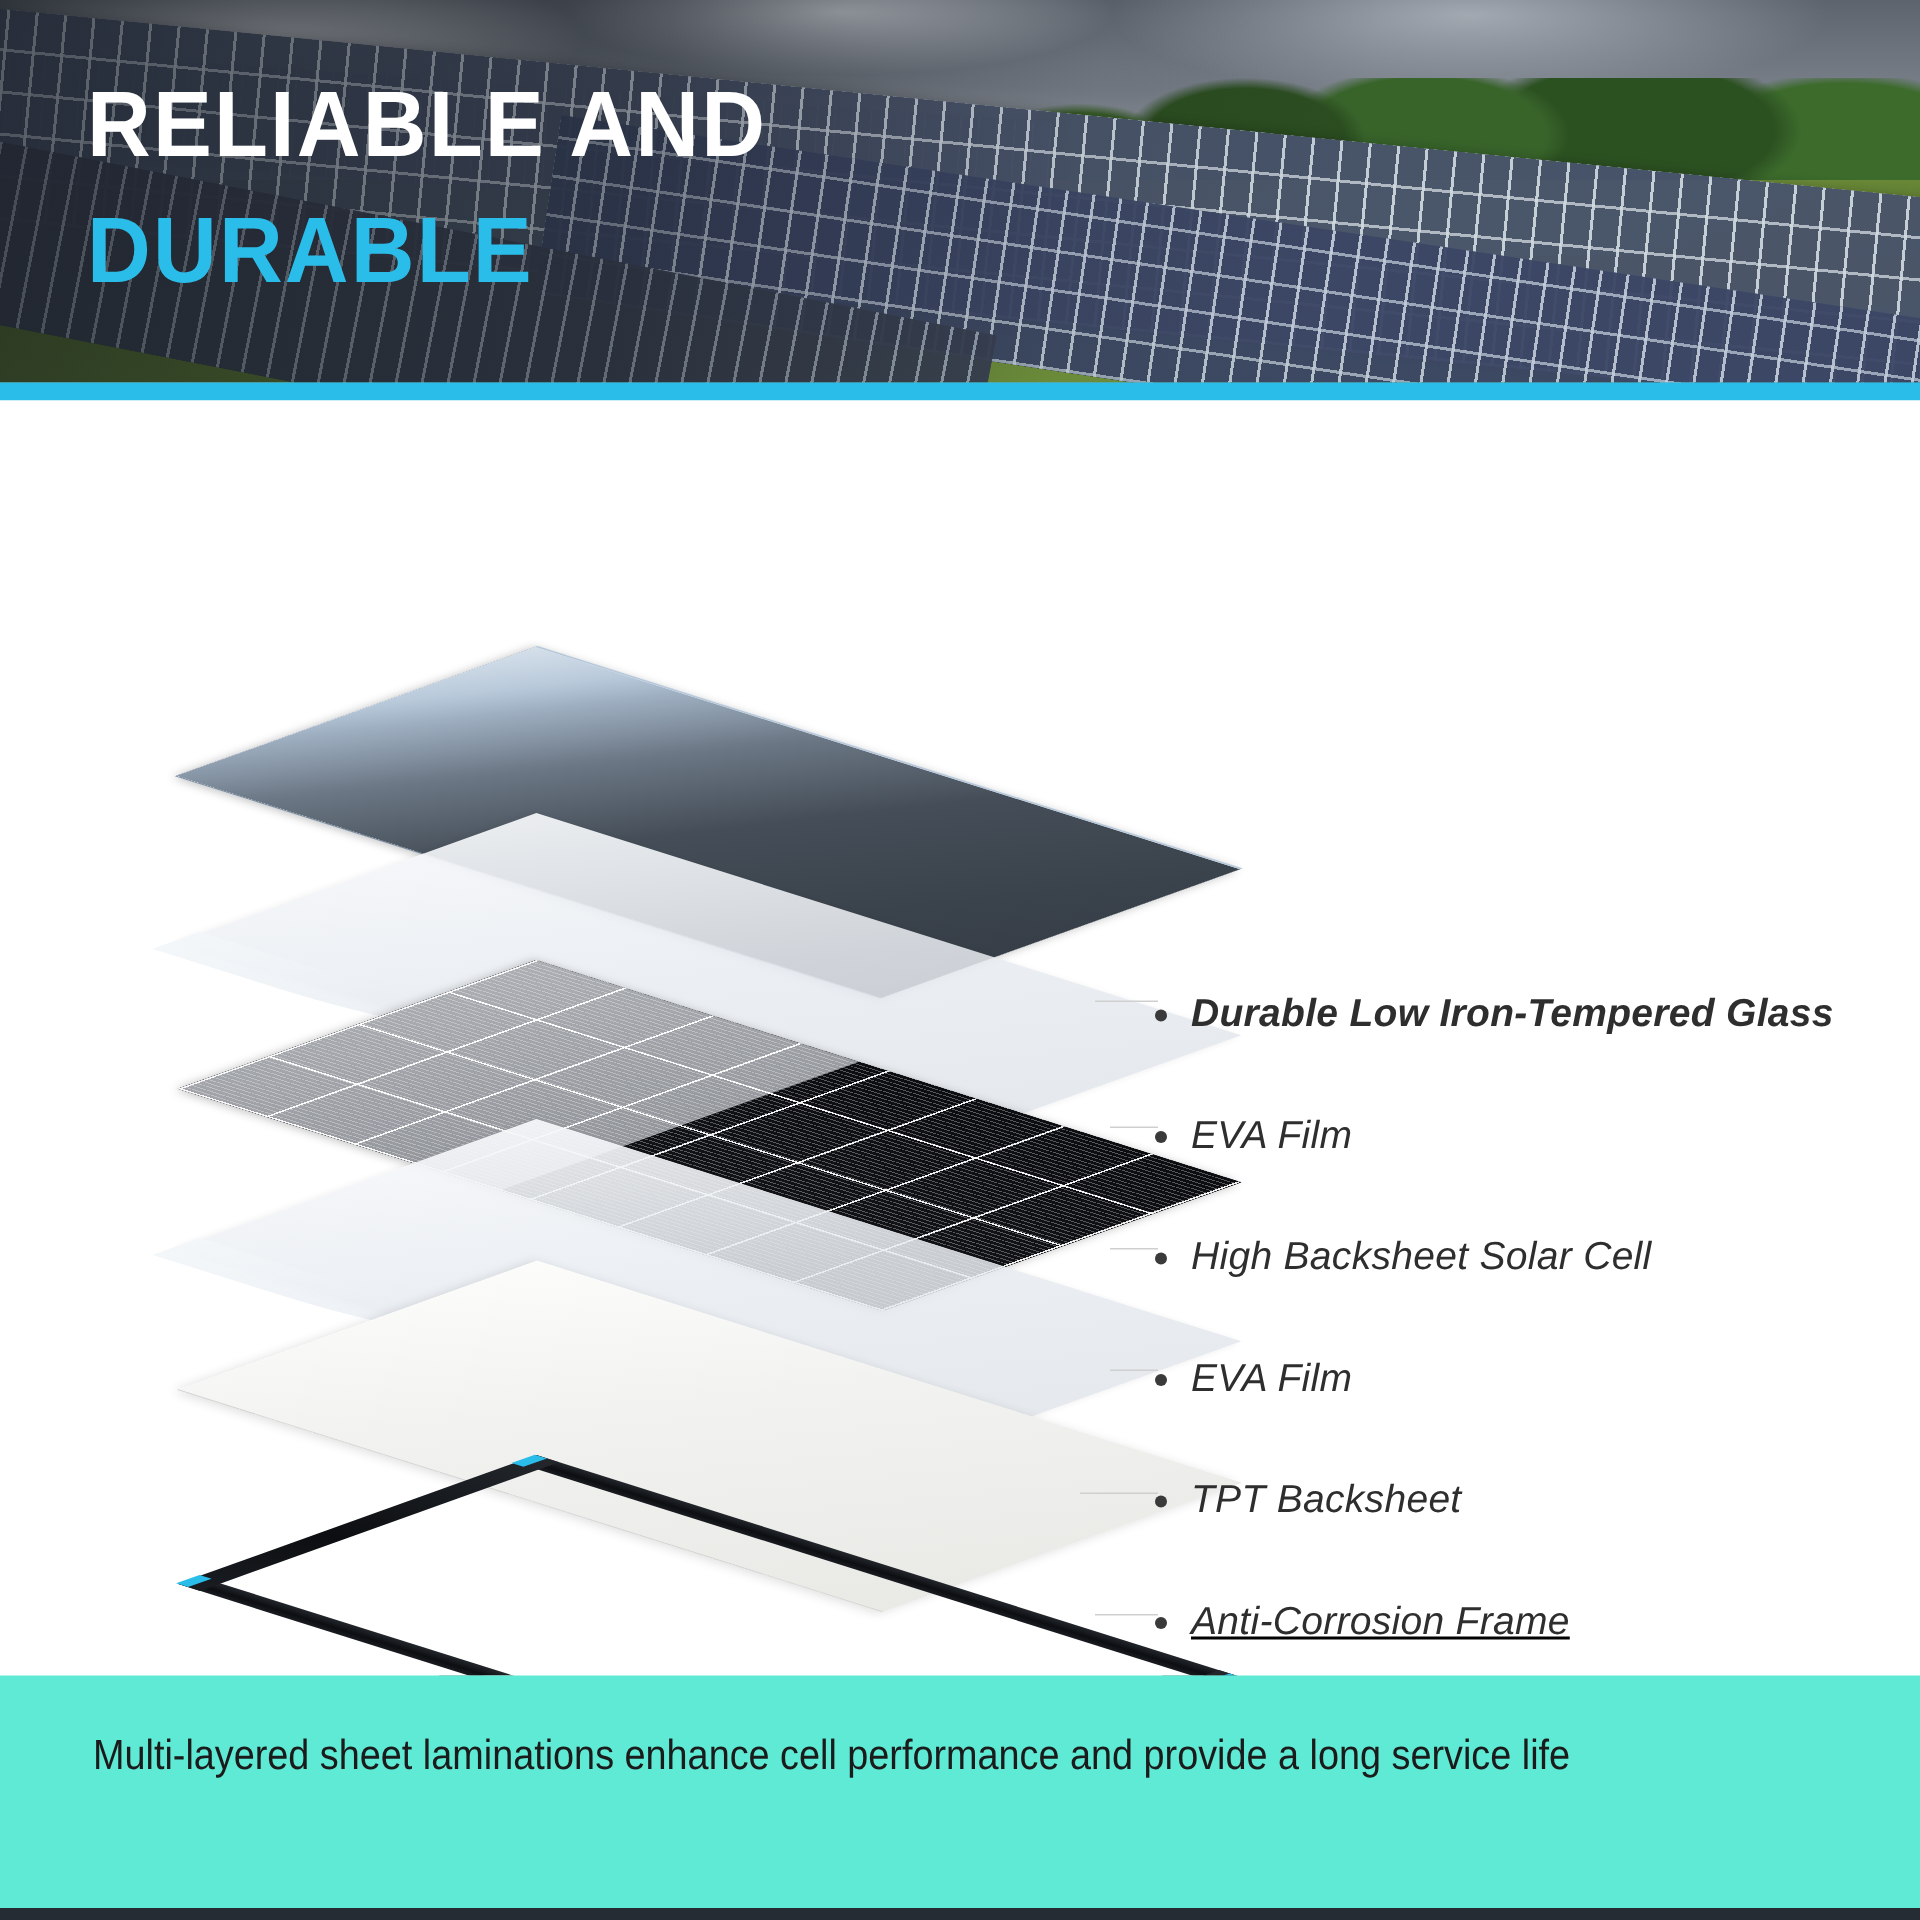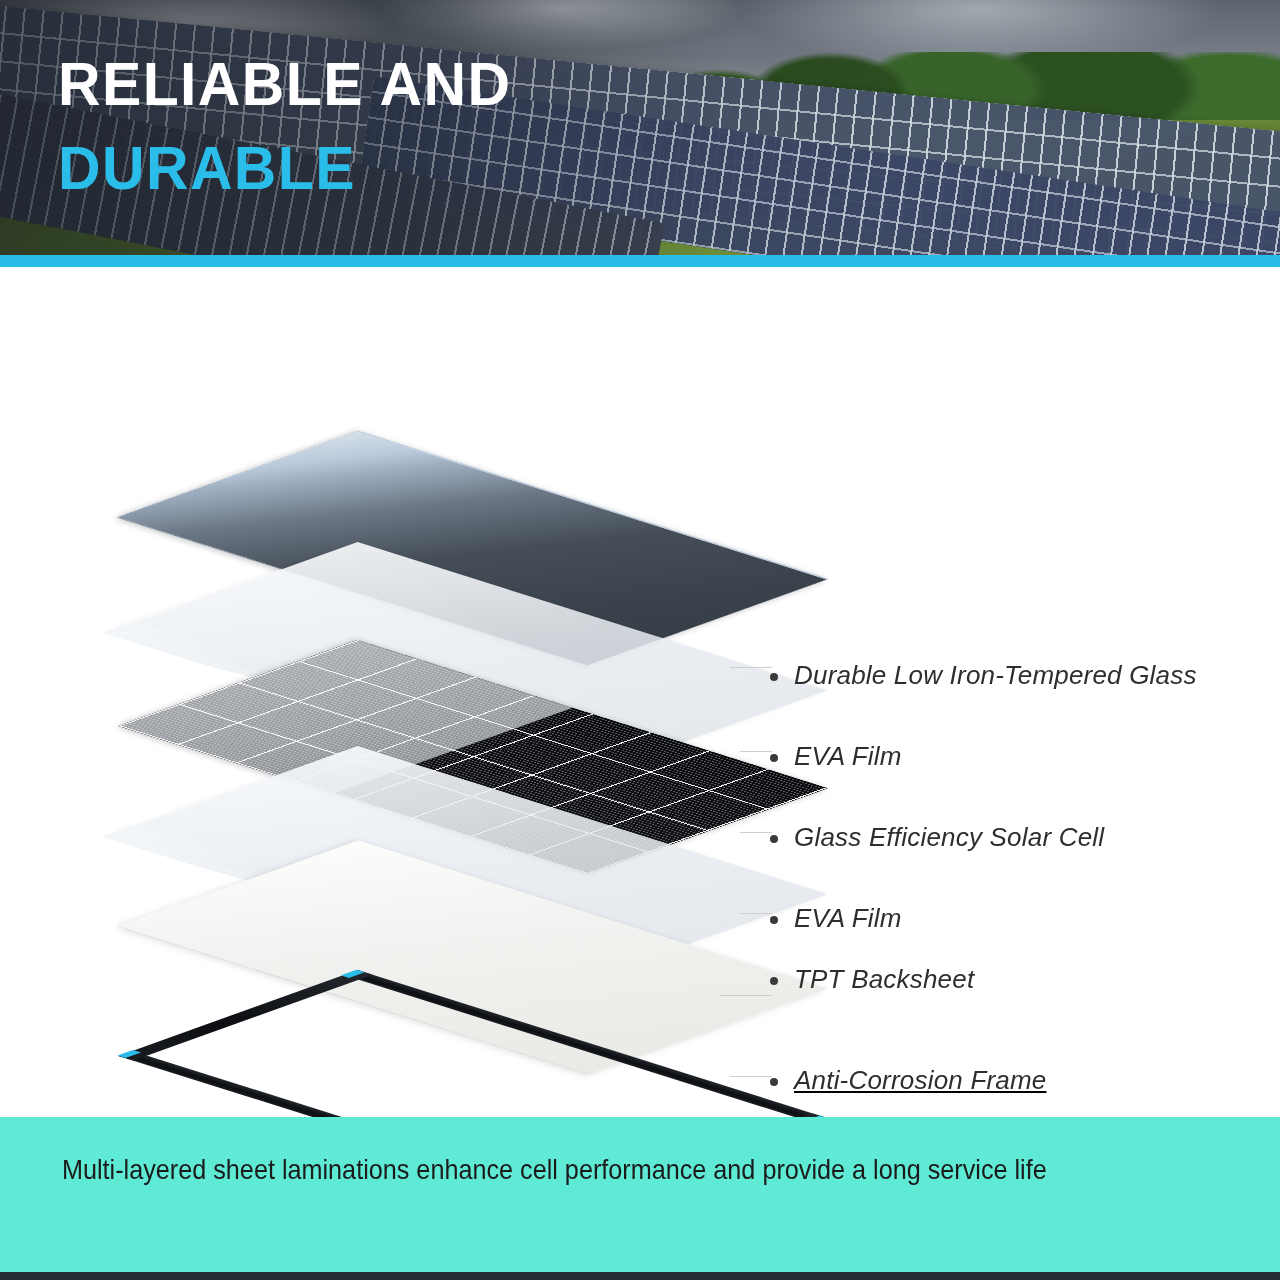--- a/index.html
+++ b/index.html
@@ -198,37 +198,37 @@
     </div>
 
     <div class="callouts">
       <div class="leader" style="left:-40px;top:133px;width:42px;"></div>
       <div class="leader" style="left:-30px;top:217px;width:32px;"></div>
       <div class="leader" style="left:-30px;top:298px;width:32px;"></div>
       <div class="leader" style="left:-30px;top:379px;width:32px;"></div>
       <div class="leader" style="left:-50px;top:461px;width:52px;"></div>
       <div class="leader" style="left:-40px;top:542px;width:42px;"></div>
 
-      <div class="callout" style="top:126px;">
+      <div class="callout" style="top:126px;font-weight:bold;">
         <span class="dot"></span>
         <span class="ctext">Durable Low Iron-Tempered Glass</span>
       </div>
       <div class="callout" style="top:207px;">
         <span class="dot"></span>
         <span class="ctext">EVA Film</span>
       </div>
       <div class="callout" style="top:288px;">
         <span class="dot"></span>
-        <span class="ctext">Glass Efficiency Solar Cell</span>
+        <span class="ctext">High Backsheet Solar Cell</span>
       </div>
       <div class="callout" style="top:369px;">
         <span class="dot"></span>
         <span class="ctext">EVA Film</span>
       </div>
-      <div class="callout" style="top:430px;">
+      <div class="callout" style="top:450px;">
         <span class="dot"></span>
         <span class="ctext">TPT Backsheet</span>
       </div>
       <div class="callout" style="top:531px;text-decoration:underline;">
         <span class="dot"></span>
         <span class="ctext">Anti-Corrosion Frame</span>
       </div>
 
     </div>
   </div>

